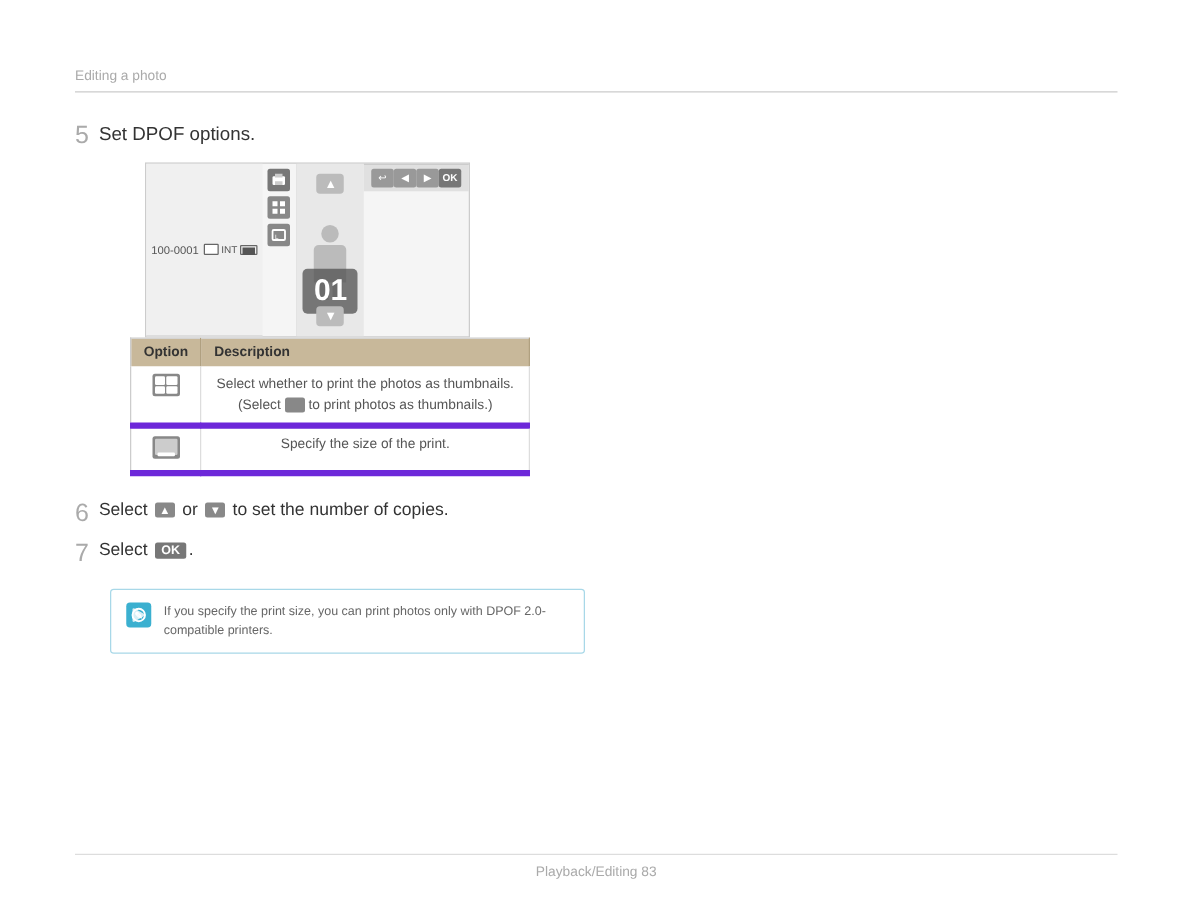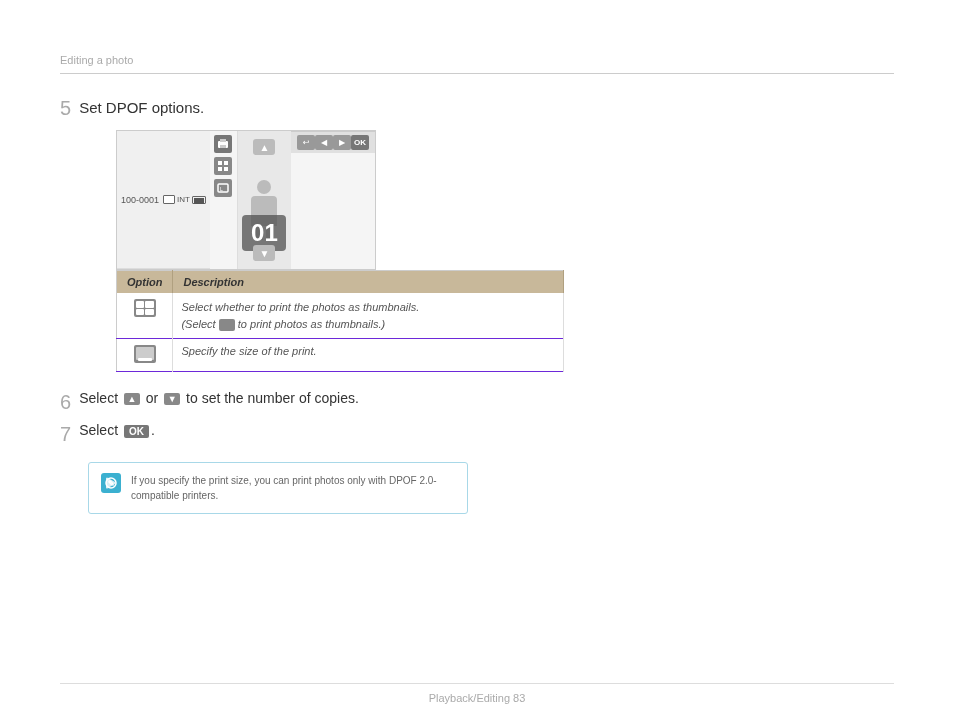--- a/index.html
+++ b/index.html
@@ -227,43 +227,43 @@
       font-size: 8px;
     }
 
     .cam-btn.ok {
       background: #777;
       font-weight: bold;
     }
 
     
     .options-table {
-      width: 448px;
-      margin-left: 28px;
+      width: 320px;
+      margin-left: 16px;
       border-collapse: collapse;
       border: 1px solid #ccc;
       margin-top: 0;
-      font-style: italic;
     }
 
     .options-table thead tr {
       background: #c8b89a;
     }
 
     .options-table thead th {
       padding: 5px 10px;
       font-size: 11px;
       font-weight: bold;
       color: #333;
       text-align: left;
       border-right: 1px solid #b0a080;
     }
 
     .options-table tbody tr {
-      border-bottom: 1px solid #6d28d9;
+      border-bottom: 5px solid #6d28d9;
+      text-align: center;
     }
 
     .options-table tbody td {
       padding: 6px 8px;
       font-size: 11px;
       color: #555;
       vertical-align: top;
       border-right: 1px solid #ddd;
     }
 

